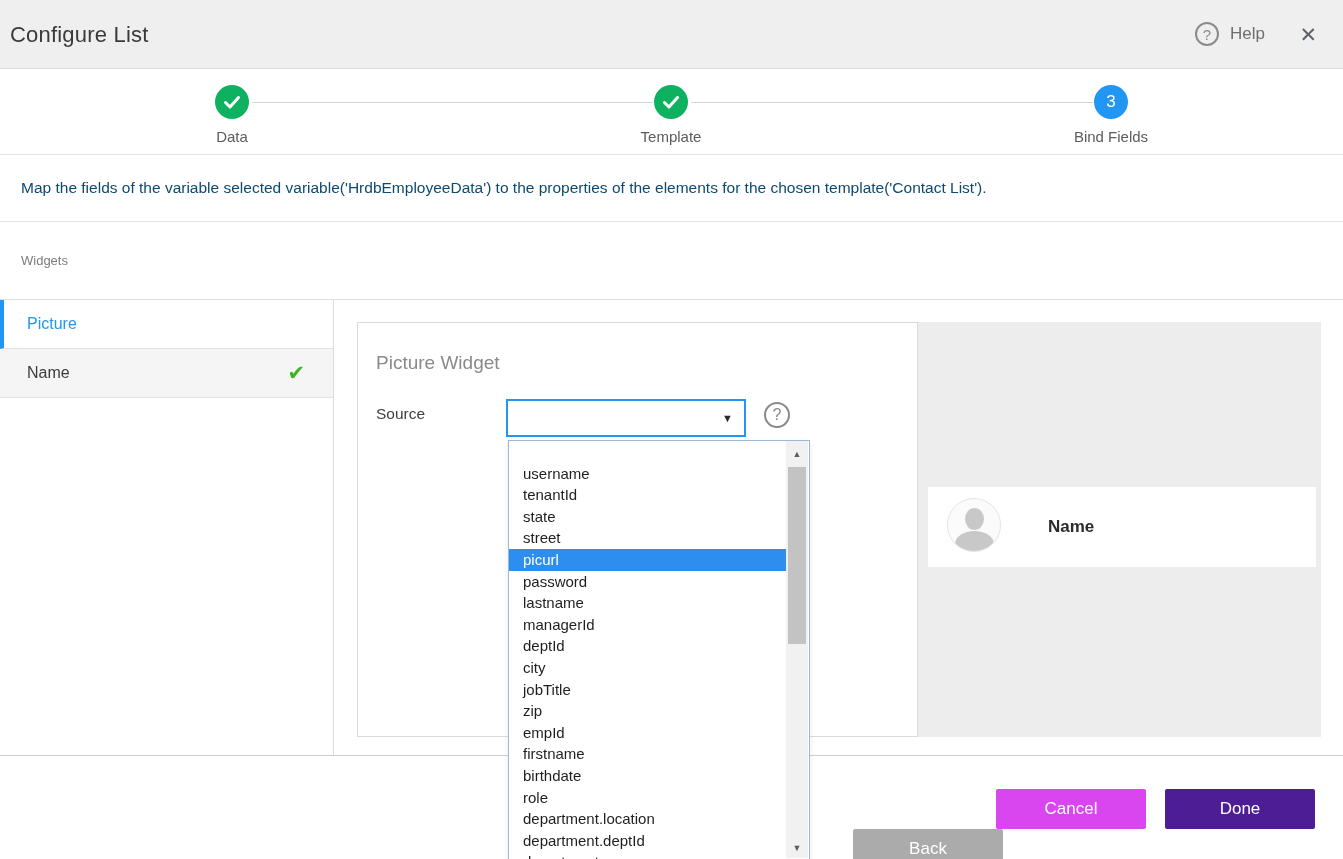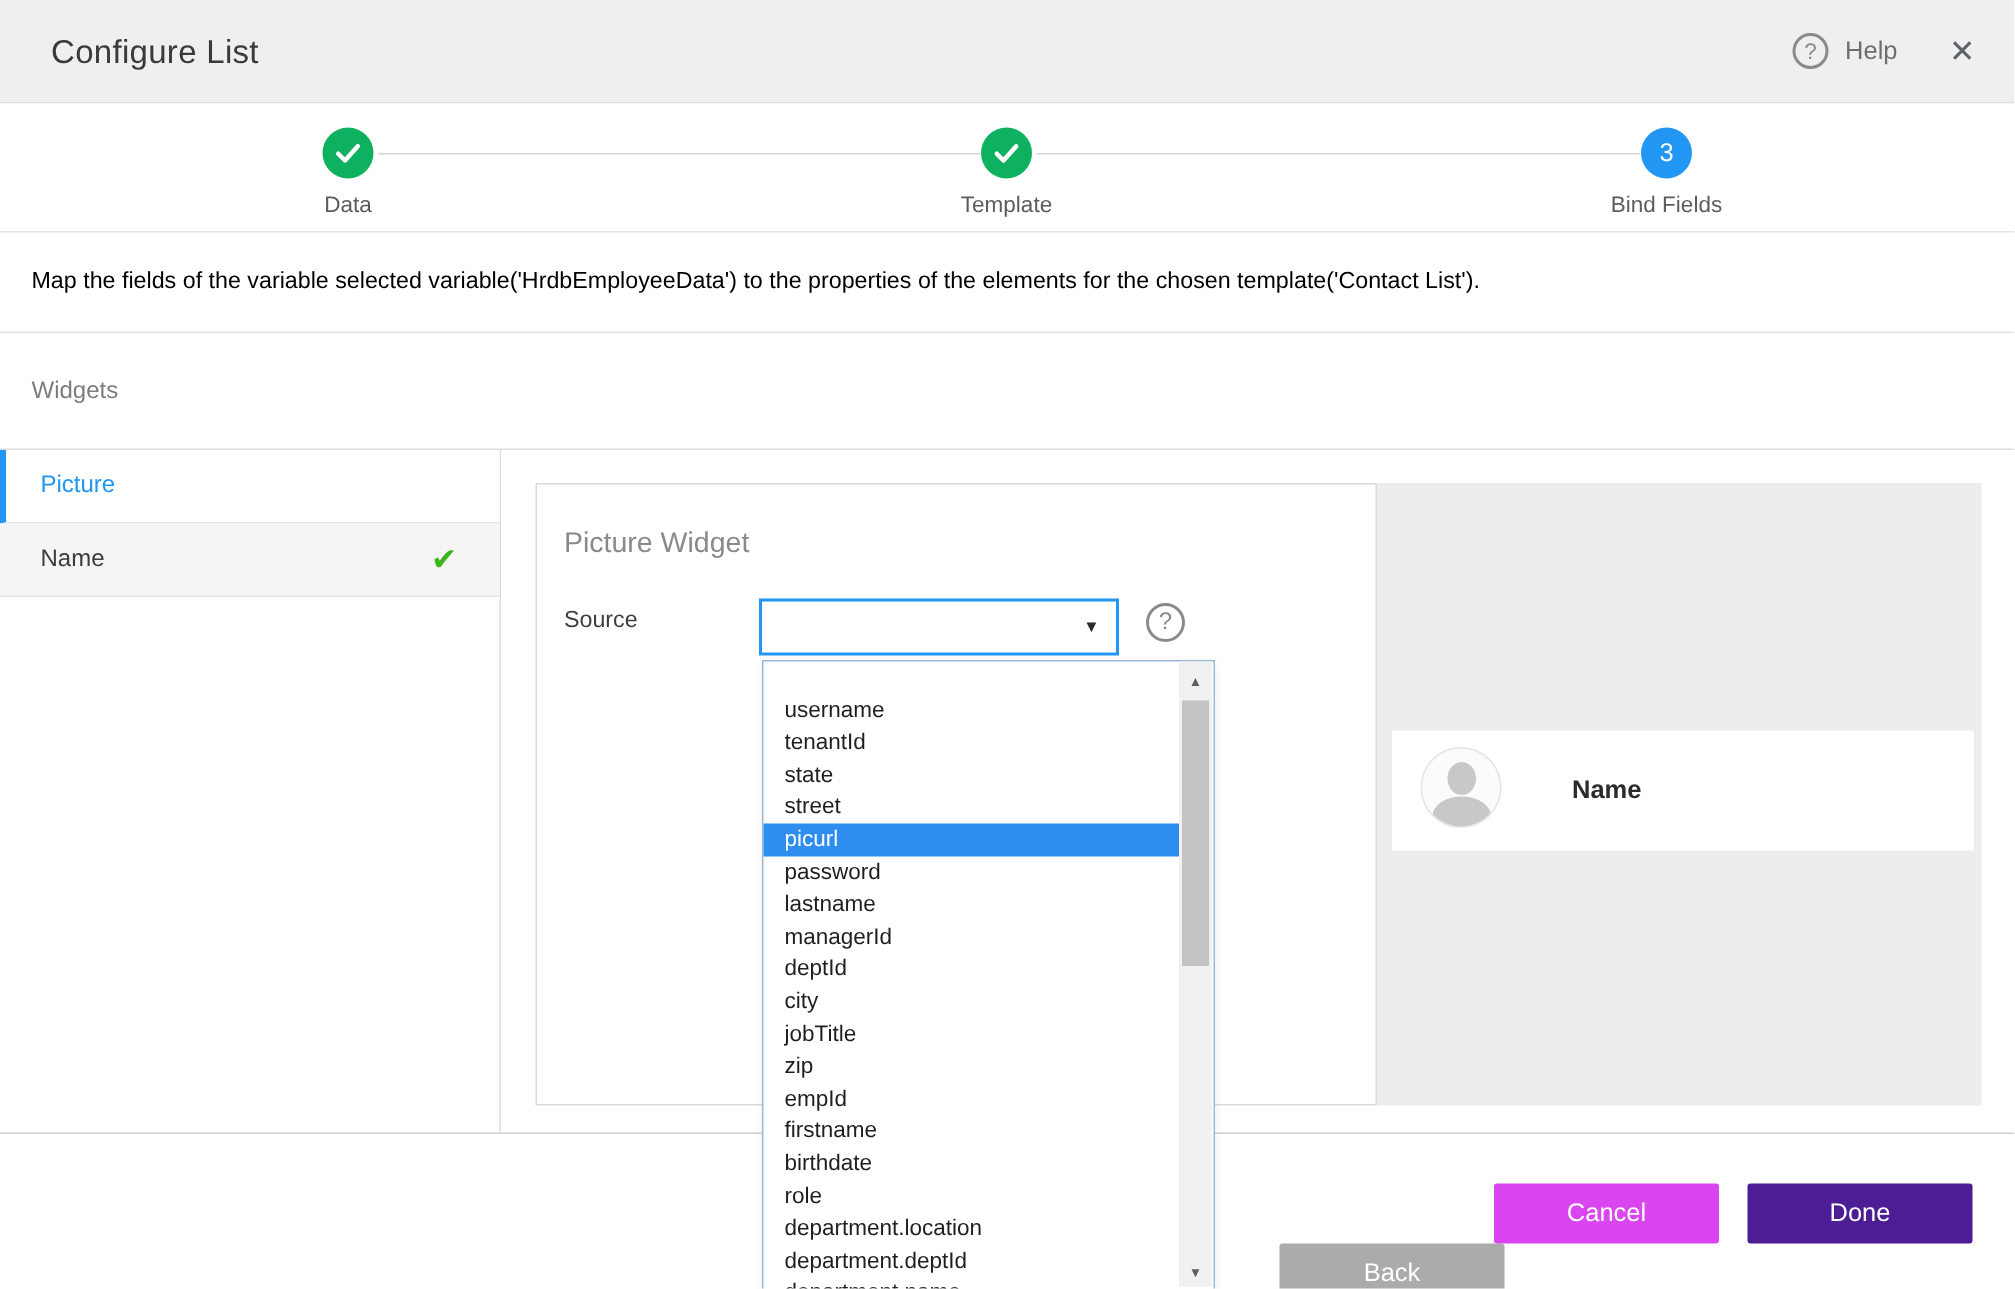--- a/index.html
+++ b/index.html
@@ -10,21 +10,21 @@
     -webkit-font-smoothing:antialiased;
   }
   .abs { position:absolute; }
 
   
   .header {
     left:0; top:0; width:1343px; height:69px;
     background:#efefef; border-bottom:1px solid #dcdcdc;
   }
   .header-title {
-    position:absolute; left:34px; top:22px;
+    position:absolute; left:10px; top:22px;
     font-size:22px; color:#3a3a3a; letter-spacing:.2px;
   }
   .help-group { position:absolute; right:78px; top:22px; display:flex; align-items:center; gap:11px; cursor:pointer; }
   .qcircle {
     width:24px; height:24px; border:2px solid #8b8b8b; border-radius:50%;
     display:flex; align-items:center; justify-content:center;
     color:#8b8b8b; font-size:15px; line-height:1;
   }
   .help-label { font-size:17px; color:#6e6e6e; }
   .close-x {
@@ -46,28 +46,28 @@
   .step-circle.done { background:#0eb15f; }
   .step-circle.current { background:#2196f3; color:#fff; font-size:17px; }
   .step-label { margin-top:9px; font-size:15px; color:#5c5c5c; }
   .checkmark-svg { width:16px; height:13px; }
 
   
   .desc-row {
     left:0; top:155px; width:1343px; height:67px;
     border-bottom:1px solid #e4e4e4; display:flex; align-items:center;
   }
-  .desc-text { margin-left:21px; font-size:15.5px; color:#000000; }
+  .desc-text { margin-left:21px; font-size:15.5px; color:#0c4a6e; }
 
   
   .widgets-row {
     left:0; top:222px; width:1343px; height:78px;
     border-bottom:1px solid #dedede; display:flex; align-items:center;
   }
-  .widgets-title { margin-left:21px; font-size:16px; color:#7d7d7d; }
+  .widgets-title { margin-left:21px; font-size:13px; color:#7d7d7d; }
 
   
   .sidebar { left:0; top:300px; width:334px; height:455px; border-right:1px solid #dcdcdc; background:#fff; }
   .side-item {
     position:relative; height:49px; display:flex; align-items:center;
     border-bottom:1px solid #e2e2e2; cursor:pointer; font-size:16px; color:#3c3c3c;
     padding-left:27px; background:#fff;text-align:right;
   }
   .side-item.active { color:#2196f3; border-left:4px solid #2196f3; padding-left:23px; }
   .side-item.muted { background:#f5f5f5; }

